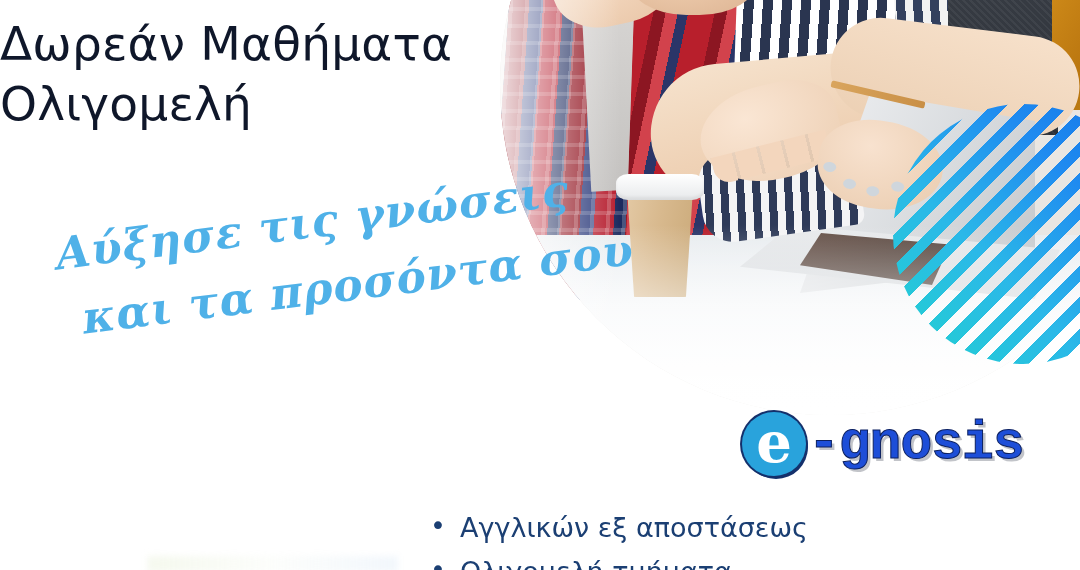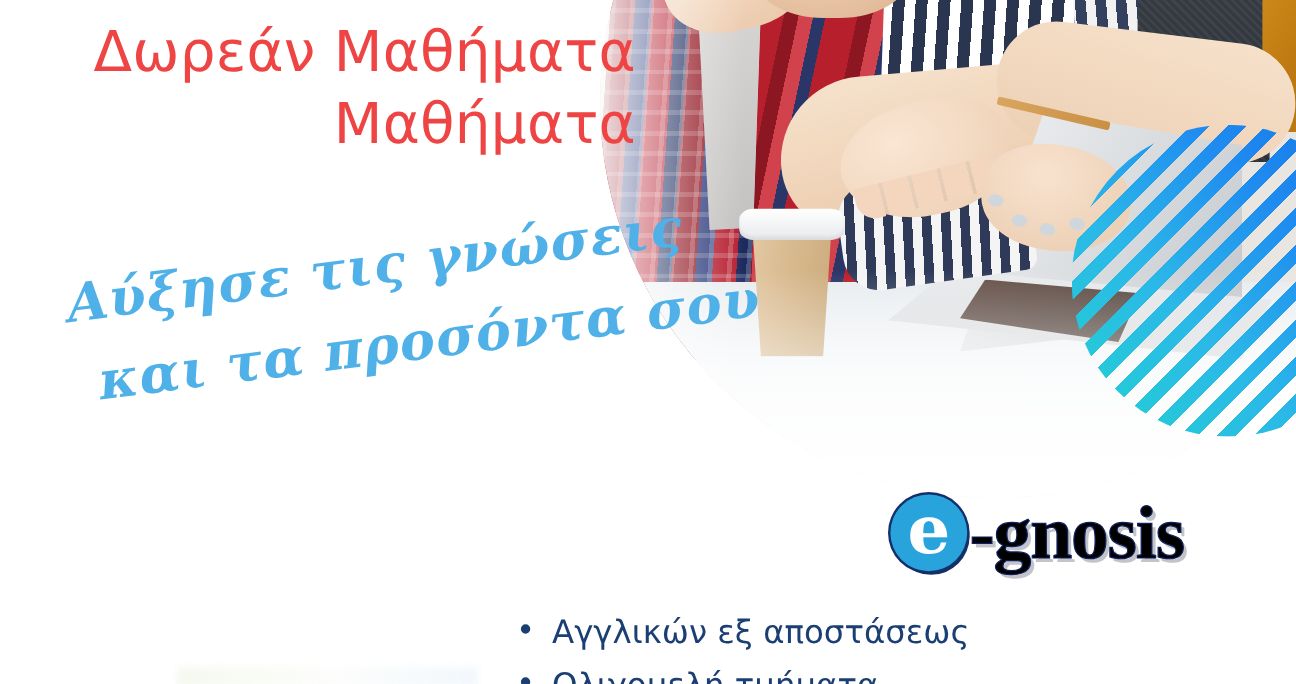--- a/index.html
+++ b/index.html
@@ -187,22 +187,22 @@
         rgba(0,0,0,1) 0 11px,
         rgba(0,0,0,0) 11px 22px);
     -webkit-mask-image:repeating-linear-gradient(-45deg,#000 0 11px,transparent 11px 22px);
     mask-image:repeating-linear-gradient(-45deg,#000 0 11px,transparent 11px 22px);
     background-image:linear-gradient(225deg,#1473e6 0%,#1f8bf0 30%,#2bb8e8 62%,#21d3cf 100%);
   }
 
   
   .headline {
     position:absolute; left:0px; top:14px; width:530px;
-    text-align:right;
-    color:#ef4444;
+    text-align:left;
+    color:#0f172a;
     font-family:"DejaVu Sans", sans-serif;
     font-size:47px;
     line-height:1.28;
     font-weight:400;
     letter-spacing:.2px;
   }
   .headline .l2 { display:block; }
 
   .script {
     position:absolute; left:52px; top:222px;
@@ -235,24 +235,24 @@
   }
   .logo-e span {
     color:#ffffff;
     font-family:"DejaVu Serif", serif;
     font-size:56px;
     line-height:1;
     font-weight:700;
     margin-top:-4px;
   }
   .logo-word {
-    color:#000000;
-    font-family:Liberation Serif, serif;
+    color:#1d4ed8;
+    font-family:Liberation Mono, monospace;
     font-weight:700;
-    font-size:63px;
+    font-size:53px;
     line-height:1;
     letter-spacing:-1px;
     text-shadow:3px 3px 0 rgba(120,125,135,.45);
     -webkit-text-stroke:1px #0d2160;
   }
 
   
   .bullets {
     position:absolute; left:424px; top:506px;
     color:#1b3f73;
@@ -318,21 +318,21 @@
       <div class="photo-fade-l"></div>
     </div>
   </div>
 
   <div class="stripe-circle">
     <div class="sc-bars"></div>
   </div>
 
   <h1 class="headline">
     <span>Δωρεάν Μαθήματα</span>
-    <span class="l2">Μαθήματα</span>
+    <span class="l2">Ολιγομελή</span>
   </h1>
 
   <div class="script">
     <span>Αύξησε τις γνώσεις</span>
     <span class="s2">και τα προσόντα σου</span>
   </div>
 
   <div class="logo">
     <div class="logo-e">
       <span>e</span>

